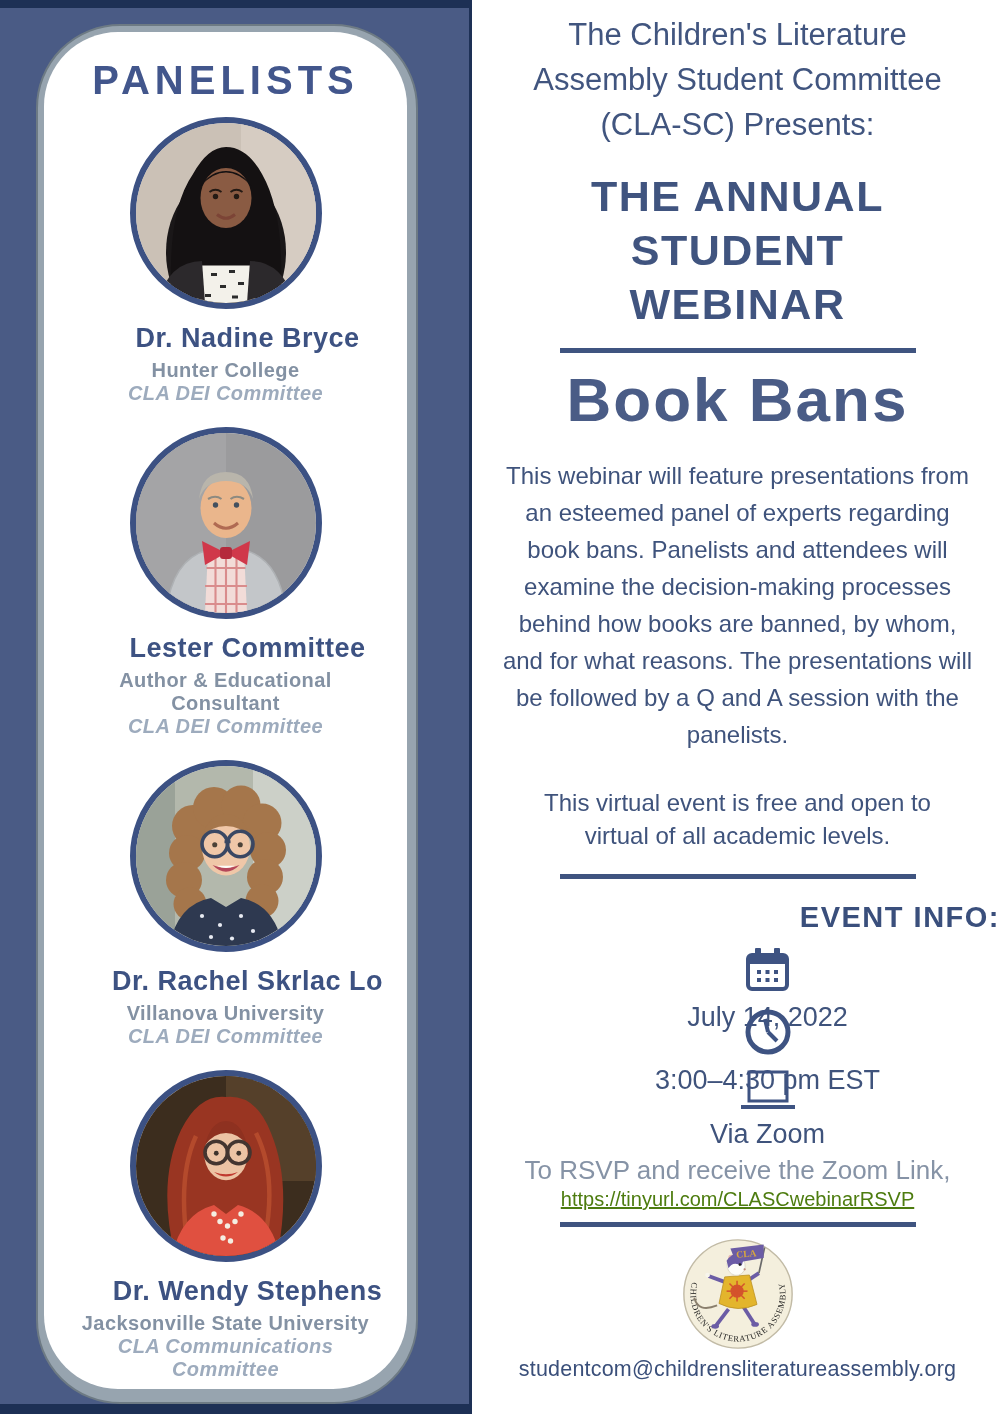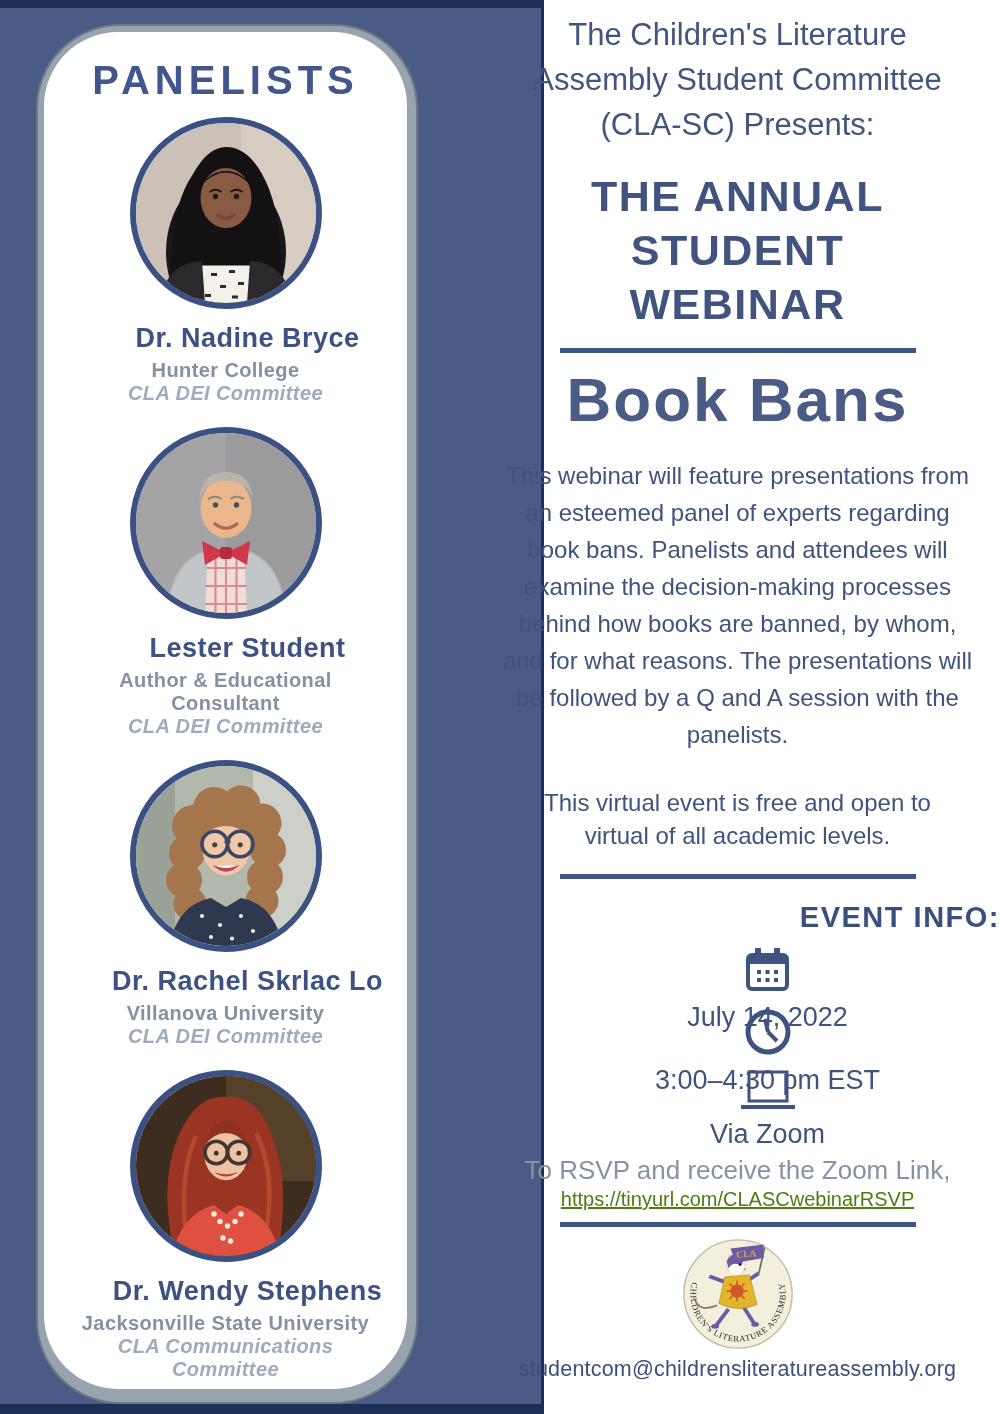--- a/index.html
+++ b/index.html
@@ -1,20 +1,20 @@
 <!DOCTYPE html>
 <html><head>
 <meta charset="utf-8">
 <style>
   html,body{margin:0;padding:0;background:#ffffff;}
   #canvas{position:relative;width:1000px;height:1414px;background:#ffffff;overflow:hidden;
           font-family:"Liberation Sans",sans-serif;}
 
   
-  .band{position:absolute;left:0;top:0;width:544px;height:1414px;background:#4a5b85;
+  .band{position:absolute;left:0;top:0;width:472px;height:1414px;background:#4a5b85;
         border-top:8px solid #1d3055;border-bottom:10px solid #1d3055;border-right:3px solid #1d3055;
         box-sizing:border-box;}
   .panel-outer{position:absolute;left:36px;top:16px;width:382px;height:1380px;
         background:#97a4af;border:2px solid #6d7a84;border-radius:84px;
         padding:6px 9px 13px 6px;box-sizing:border-box;}
   .panel{width:100%;height:100%;background:#ffffff;border-radius:74px;overflow:hidden;text-align:center;}
   .panel-title{margin:26px 0 0 0;font-size:40px;font-weight:800;letter-spacing:5px;color:#42568c;}
   .panelist{margin-top:22px;}
   .photo-ring{width:180px;height:180px;border:6px solid #3c5183;border-radius:50%;
         overflow:hidden;margin:0 auto;background:#ddd;}
@@ -111,21 +111,21 @@
                   <line x1="67" y1="78" x2="67" y2="120"></line>
                 <line x1="47" y1="90" x2="73" y2="90"></line>
                   <line x1="46" y1="102" x2="74" y2="102"></line>
                   <line x1="46" y1="114" x2="74" y2="114"></line>
               </g>
               <path d="M60,80 L44,72 L46,88 Z" fill="#d0384a"></path>
               <path d="M60,80 L76,72 L74,88 Z" fill="#d0384a"></path>
               <rect x="56" y="76" width="8" height="8" rx="2" fill="#b52a3c"></rect>
             </svg>
           </div>
-          <div class="p-name">Lester Student</div>
+          <div class="p-name">Lester Committee</div>
           <div class="p-aff" style="max-width:300px;">Author &amp; Educational Consultant</div>
           <div class="p-com">CLA DEI Committee</div>
         </div>
 
         <div class="panelist">
           <div class="photo-ring">
             <svg viewBox="0 0 120 120">
               <rect width="120" height="120" fill="#b3b8ac"></rect>
               <rect x="78" width="42" height="120" fill="#ccd0c8"></rect>
               <rect x="0" width="26" height="120" fill="#9aa298"></rect>

